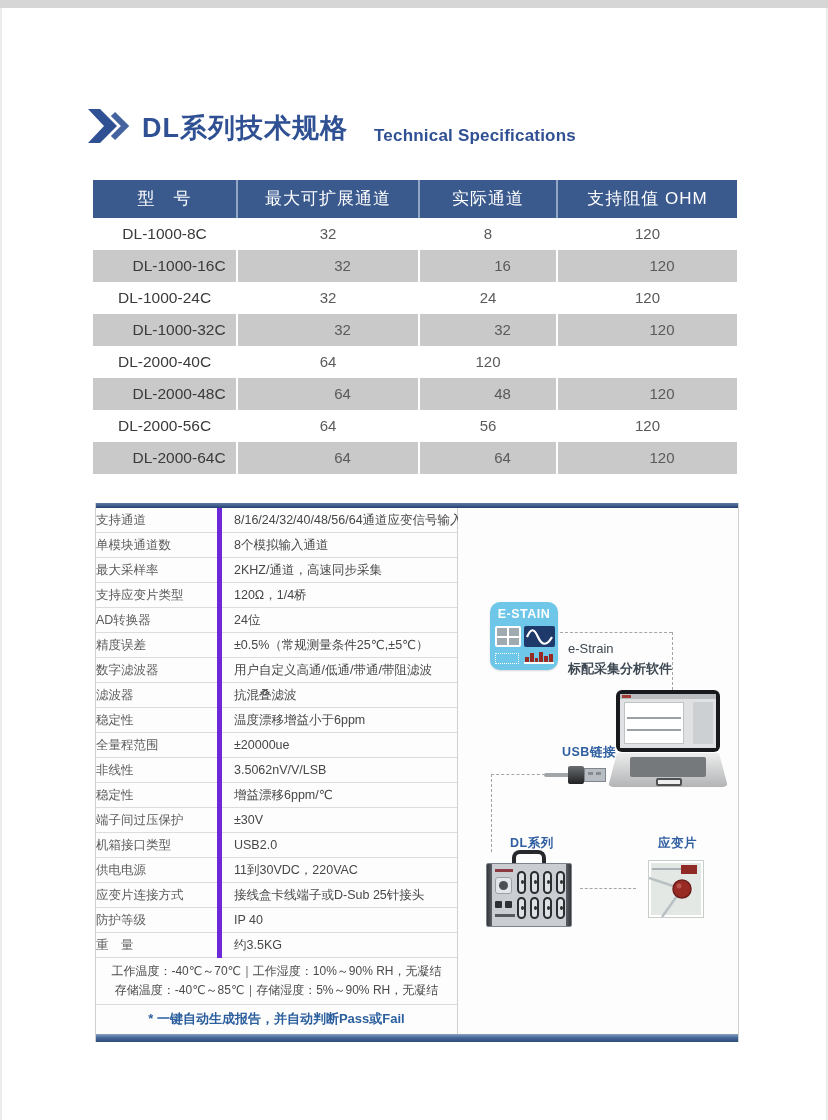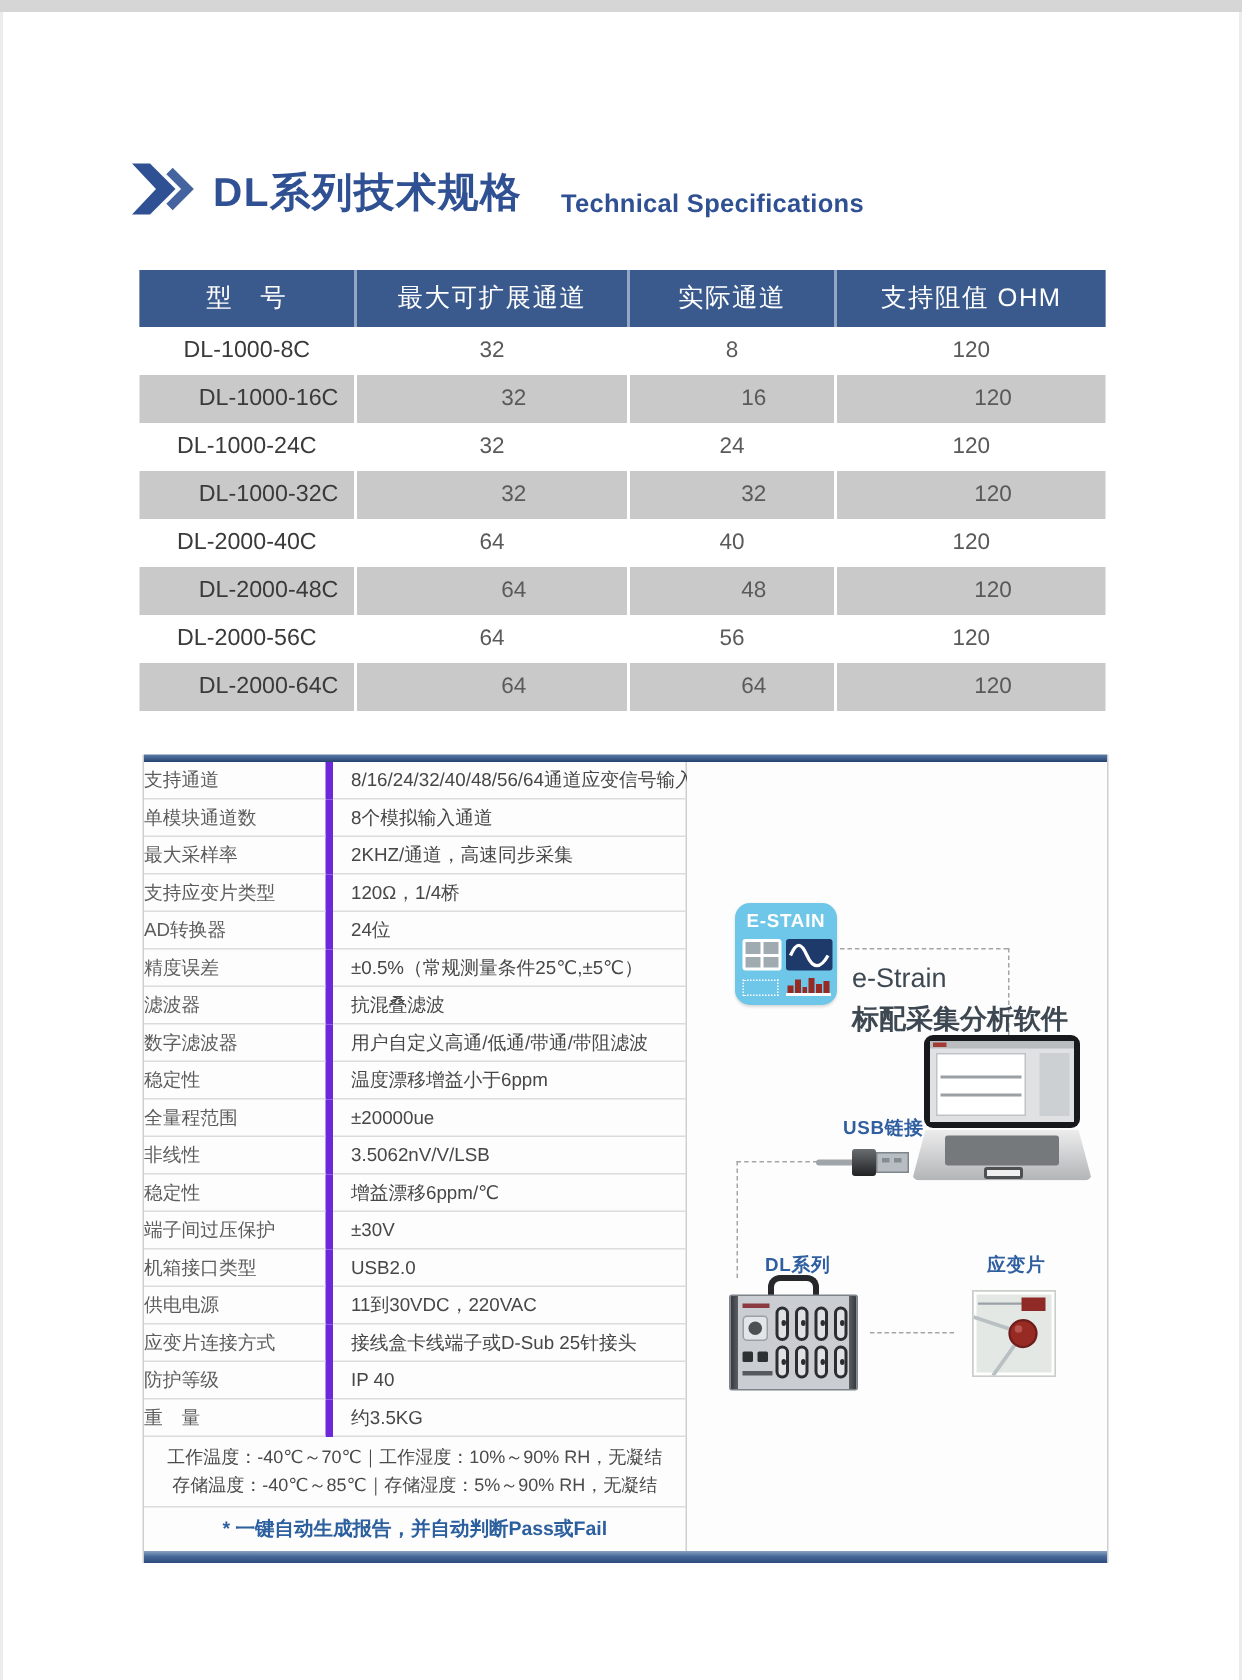--- a/index.html
+++ b/index.html
@@ -59,21 +59,21 @@
   .grid-glyph{width:26px;height:21px;background:#fff;border-radius:2px;display:grid;
               grid-template-columns:1fr 1fr;gap:2px;padding:2px;box-sizing:border-box;}
   .grid-glyph i{background:#9fabb1;}
   .wave-glyph{width:31px;height:21px;background:#1d3a6b;border-radius:2px;}
   .wave-glyph svg{width:100%;height:100%;}
   .estain-row2{position:absolute;left:5px;top:49px;display:flex;gap:5px;align-items:flex-end;}
   .dot-rect{width:24px;height:11px;border:1px dotted #fff;box-sizing:border-box;}
   .bars-glyph{width:30px;height:13px;border-bottom:2px solid #fff;display:flex;align-items:flex-end;gap:1px;padding:0 1px;box-sizing:border-box;}
   .bars-glyph i{flex:1;background:var(--accent-red);}
 
-  .software-label{position:absolute;left:110px;top:131px;font-size:18px;color:#3d4852;line-height:1.5;}
+  .software-label{position:absolute;left:110px;top:131px;font-size:13px;color:#3d4852;line-height:1.5;}
   .software-label .l2{font-weight:bold;}
 
   .laptop{position:absolute;left:150px;top:182px;width:120px;}
   .lap-screen{width:104px;height:62px;margin:0 auto;background:#17191c;border-radius:6px;padding:4px;box-sizing:border-box;}
   .scr-ui{width:100%;height:100%;background:#dfe1e2;position:relative;overflow:hidden;}
   .scr-title{position:absolute;left:0;top:0;right:0;height:5px;background:#b9bdbf;}
   .scr-logo{position:absolute;left:2px;top:1px;width:9px;height:3px;background:#a23b34;}
   .scr-main{position:absolute;left:4px;top:8px;width:58px;bottom:4px;background:#fff;border:1px solid #bfc3c5;}
   .scr-line{position:absolute;left:2px;right:2px;height:2px;background:#9aa0a3;}
   .scr-side{position:absolute;right:3px;top:8px;width:20px;bottom:4px;background:#cdd0d2;}
@@ -157,21 +157,20 @@
         </div>
         <div class="trow alt">
           <div class="cell model">DL-1000-32C</div>
           <div class="cell">32</div>
           <div class="cell">32</div>
           <div class="cell">120</div>
         </div>
         <div class="trow">
           <div class="cell model">DL-2000-40C</div>
           <div class="cell">64</div>
-          <div class="cell">40</div>
           <div class="cell">120</div>
         </div>
         <div class="trow alt">
           <div class="cell model">DL-2000-48C</div>
           <div class="cell">64</div>
           <div class="cell">48</div>
           <div class="cell">120</div>
         </div>
         <div class="trow">
           <div class="cell model">DL-2000-56C</div>
@@ -212,26 +211,26 @@
               </tr>
               <tr>
                 <th>AD转换器</th>
                 <td>24位</td>
               </tr>
               <tr>
                 <th>精度误差</th>
                 <td>±0.5%（常规测量条件25℃,±5℃）</td>
               </tr>
               <tr>
+                <th>数字滤波器</th>
+                <td>用户自定义高通/低通/带通/带阻滤波</td>
+              </tr>
+              <tr>
                 <th>滤波器</th>
                 <td>抗混叠滤波</td>
-              </tr>
-              <tr>
-                <th>数字滤波器</th>
-                <td>用户自定义高通/低通/带通/带阻滤波</td>
               </tr>
               <tr>
                 <th>稳定性</th>
                 <td>温度漂移增益小于6ppm</td>
               </tr>
               <tr>
                 <th>全量程范围</th>
                 <td>±20000ue</td>
               </tr>
               <tr>

